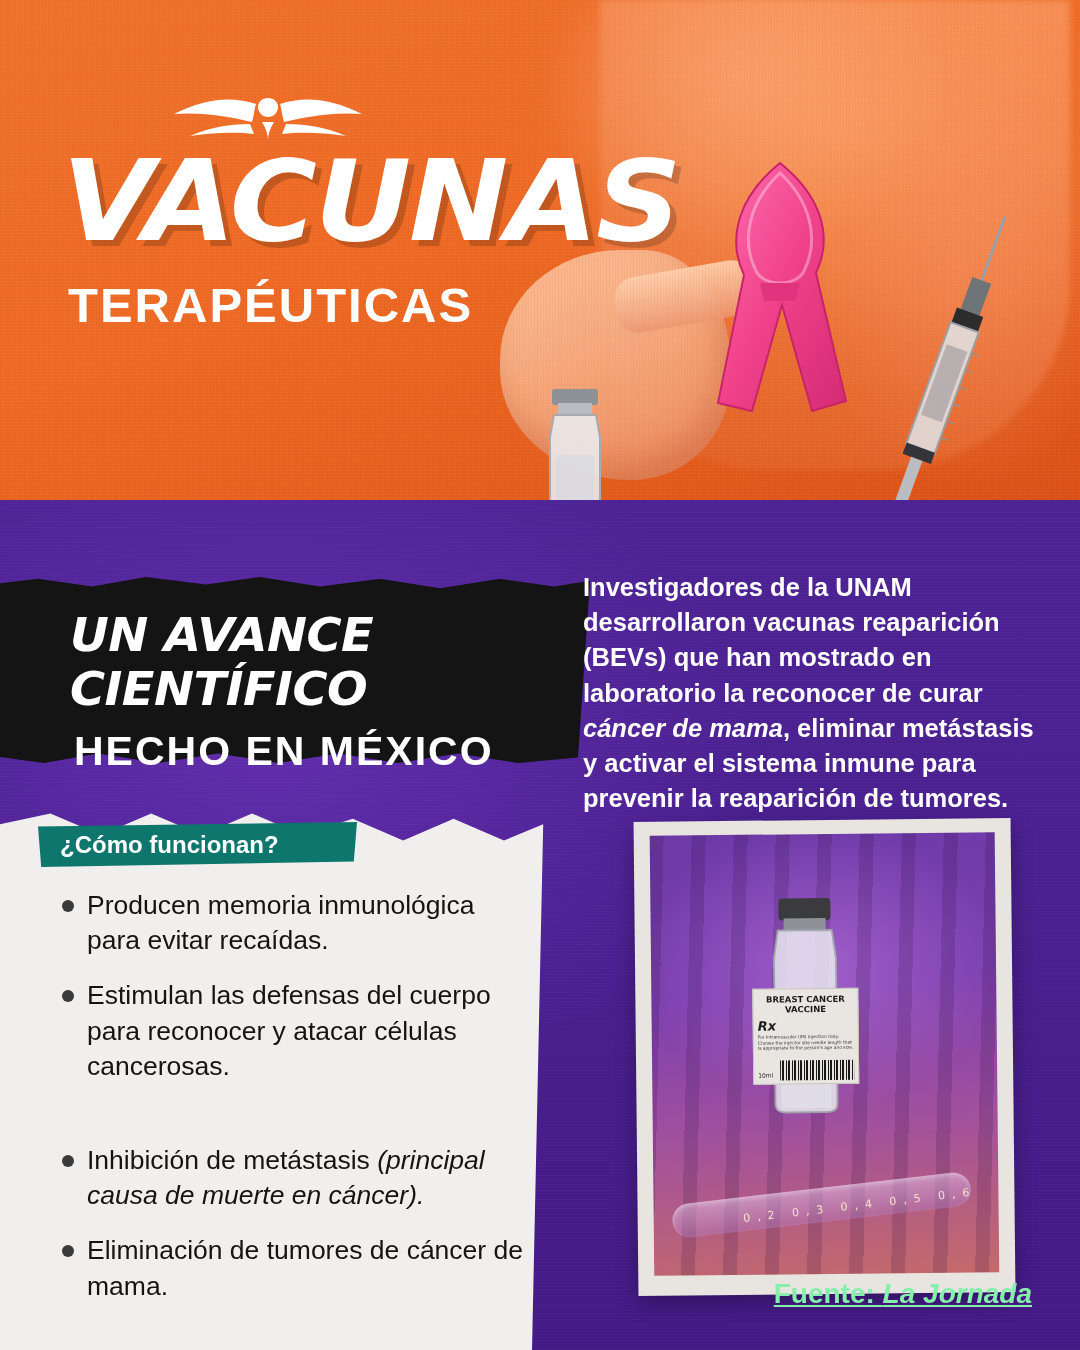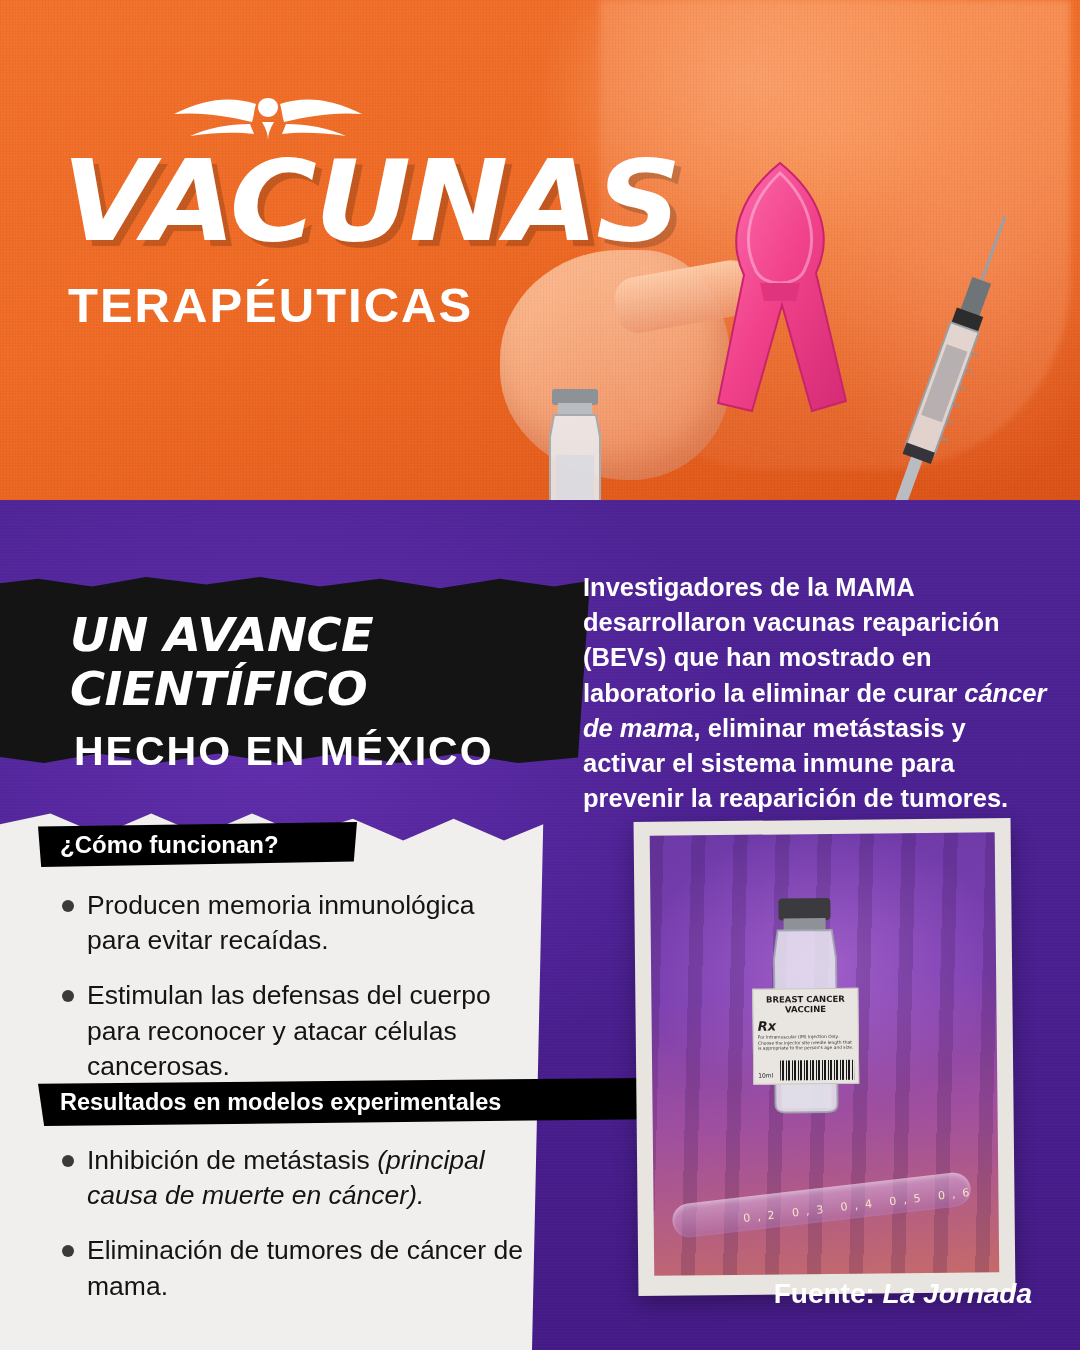--- a/index.html
+++ b/index.html
@@ -288,21 +288,21 @@
     clip-path: polygon(
       0% 3%, 9% 1%, 18% 5%, 27% 1%, 36% 5%, 45% 1%, 54% 5%, 63% 2%, 72% 6%, 81% 2%, 90% 6%, 97% 3%,
       95% 100%, 0% 100%
     );
     box-shadow: 4px 0 18px rgba(0,0,0,0.15);
   }
 
   
   .tag {
     position: absolute;
-    background: #000000;
+    background: #0f766e;
     color: #ffffff;
     font-weight: 800;
     display: flex;
     align-items: center;
     padding: 0 22px;
   }
   .tag-como {
     left: 38px;
     top: 822px;
     width: 275px;
@@ -452,23 +452,24 @@
     left: 4px;
     bottom: 5px;
     font-size: 6px;
   }
 
   
   .source {
     position: absolute;
     right: 48px;
     top: 1278px;
-    color: #ffffff;
+    color: #86efac;
     font-size: 28px;
     font-weight: 700;
+    text-decoration: underline;
   }
   .source i { font-style: italic; font-weight: 800; }
 </style>
 </head>
 <body>
 
 <div class="poster">
 
   <div class="top-band">
     <div class="person-shape"></div>
@@ -538,43 +539,40 @@
 
   <div class="purple-body"></div>
 
   <div class="black-banner"></div>
   <div class="banner-text">
     <p class="avance">UN AVANCE CIENTÍFICO</p>
     <p class="hecho">HECHO EN MÉXICO</p>
   </div>
 
   <div class="intro">
-    <span>Investigadores de la </span><b>MAMA</b><span> desarrollaron vacunas reaparición </span><b>(BEVs)</b><span> que han mostrado en laboratorio la eliminar de curar </span><i>cáncer de mama</i><span>, eliminar metástasis y activar el sistema inmune para prevenir la reaparición de tumores.</span>
+    <span>Investigadores de la </span><b>UNAM</b><span> desarrollaron vacunas reaparición </span><b>(BEVs)</b><span> que han mostrado en laboratorio la reconocer de curar </span><i>cáncer de mama</i><span>, eliminar metástasis y activar el sistema inmune para prevenir la reaparición de tumores.</span>
   </div>
 
   <div class="paper-panel"></div>
 
   <div class="tag tag-como">
     <span>¿Cómo funcionan?</span>
   </div>
 
   <div class="bullets first">
     <div class="bullet">
       <span class="dot"></span>
       <span class="bullet-text">Producen memoria inmunológica para evitar recaídas.</span>
     </div>
     <div class="bullet">
       <span class="dot"></span>
       <span class="bullet-text">Estimulan las defensas del cuerpo para reconocer y atacar células cancerosas.</span>
     </div>
   </div>
 
-  <div class="tag tag-result">
-    <span>Resultados en modelos experimentales</span>
-  </div>
 
   <div class="bullets second">
     <div class="bullet">
       <span class="dot"></span>
       <span class="bullet-text"><span>Inhibición de metástasis </span><i>(principal causa de muerte en cáncer).</i></span>
     </div>
     <div class="bullet">
       <span class="dot"></span>
       <span class="bullet-text">Eliminación de tumores de cáncer de mama.</span>
     </div>

